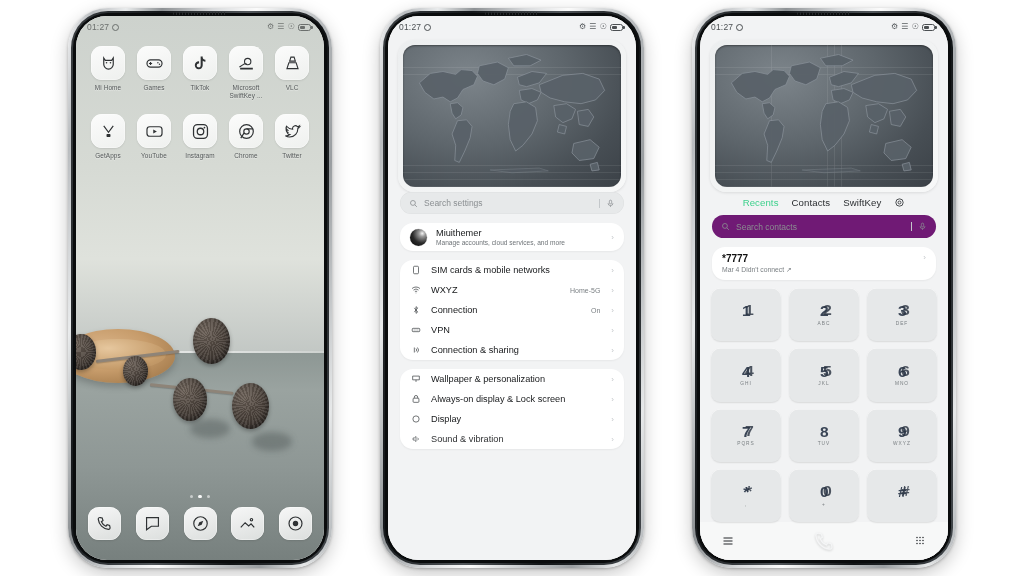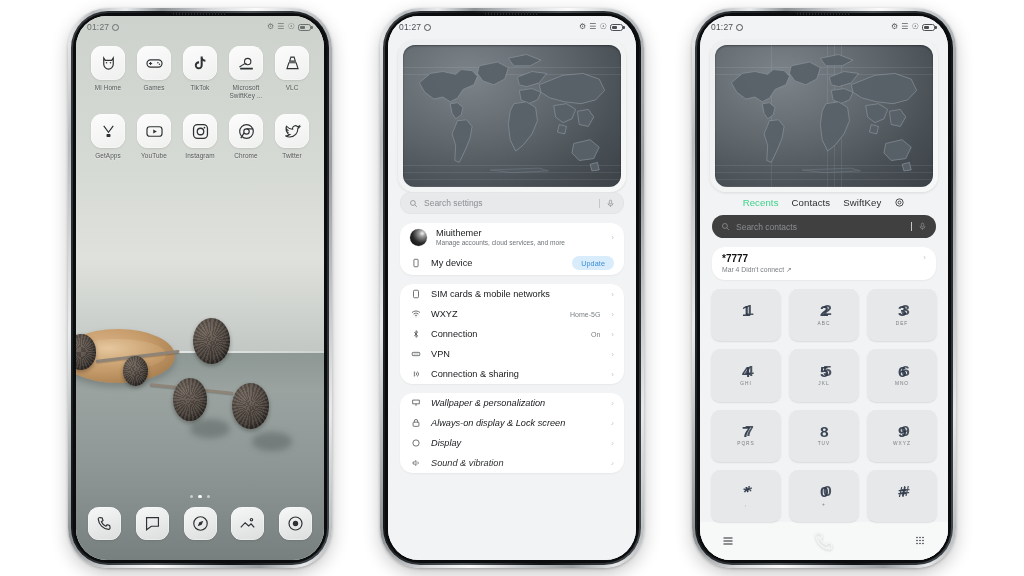--- a/index.html
+++ b/index.html
@@ -429,29 +429,20 @@
 
         <div class="card">
           <div class="srow">
             <span class="ava"></span>
             <span class="tx">
               <span>Miuithemer</span>
               <small>Manage accounts, cloud services, and more</small>
             </span>
             <span class="chev">›</span>
           </div>
-          <div class="srow">
-            <span class="ic">
-                <svg viewBox="0 0 24 24" fill="none" stroke="currentColor" stroke-width="1.7">
-                  <rect x="7" y="3" width="10" height="18" rx="2"></rect>
-                </svg>
-              </span>
-            <span class="tx">My device</span>
-            <span class="badge">Update</span>
-          </div>
         </div>
 
         <div class="card">
           <div class="srow">
             <span class="ic">
                 <svg viewBox="0 0 24 24" fill="none" stroke="currentColor" stroke-width="1.7">
                   <rect x="6" y="3" width="12" height="18" rx="2.5"></rect>
                 </svg>
               </span>
             <span class="tx">SIM cards &amp; mobile networks</span>
@@ -499,21 +490,21 @@
                   <path d="M12 8.5a5 5 0 0 1 0 7"></path>
                   <path d="M15.5 6a9 9 0 0 1 0 12"></path>
                 </svg>
               </span>
             <span class="tx">Connection &amp; sharing</span>
             <span class="val"></span>
             <span class="chev">›</span>
           </div>
         </div>
 
-        <div class="card" style="margin-bottom:0;font-style:italic;">
+        <div class="card" style="margin-bottom:0;">
           <div class="srow">
             <span class="ic">
                 <svg viewBox="0 0 24 24" fill="none" stroke="currentColor" stroke-width="1.7">
                   <path d="M4 5h16v9H4z"></path>
                   <path d="M12 14v5"></path>
                 </svg>
               </span>
             <span class="tx">Wallpaper &amp; personalization</span>
             <span class="chev">›</span>
           </div>
@@ -605,21 +596,21 @@
           <span class="tab">Contacts</span>
           <span class="tab">SwiftKey</span>
           <span class="gear">
               <svg viewBox="0 0 24 24" fill="none" stroke="currentColor" stroke-width="1.8">
                 <circle cx="12" cy="12" r="3.2"></circle>
                 <circle cx="12" cy="12" r="8"></circle>
               </svg>
             </span>
         </div>
 
-        <div class="searchbar" style="background:#404040; height:23px; margin:0 12px 9px;">
+        <div class="searchbar" style="background:#701a75; height:23px; margin:0 12px 9px;">
           <svg viewBox="0 0 24 24" width="9" height="9" fill="none" stroke="currentColor" stroke-width="2.2">
               <circle cx="10.5" cy="10.5" r="6.5"></circle>
               <path d="M15.5 15.5L21 21"></path>
             </svg>
           <span class="ph">Search contacts</span>
           <span class="sep"></span>
           <svg viewBox="0 0 24 24" width="9" height="9" fill="none" stroke="currentColor" stroke-width="2">
               <rect x="9" y="3" width="6" height="10" rx="3"></rect>
               <path d="M5.5 11a6.5 6.5 0 0 0 13 0M12 17.5V21"></path>
             </svg>

